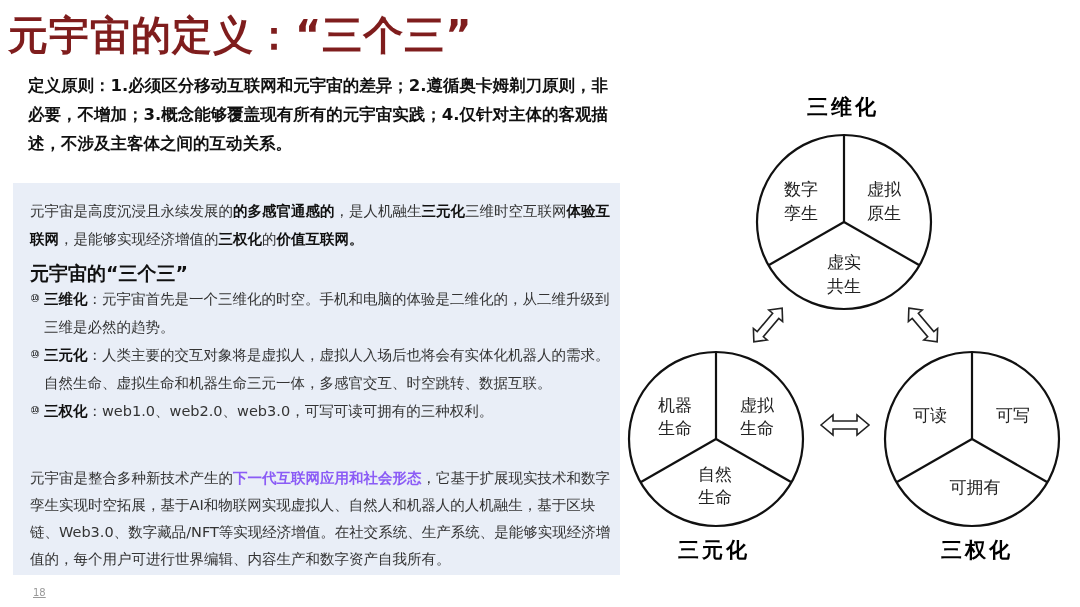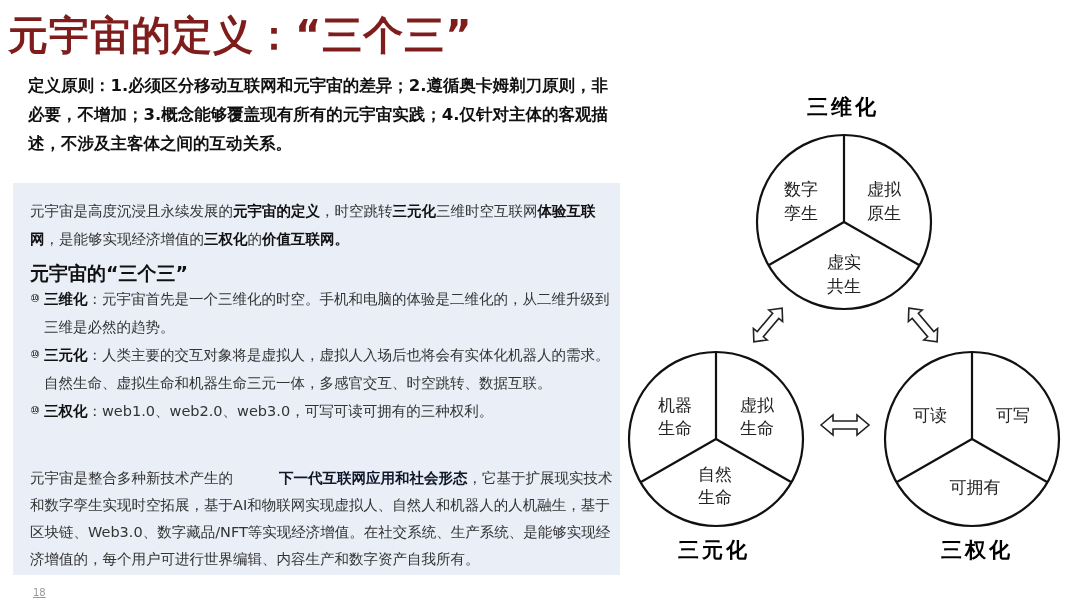--- a/index.html
+++ b/index.html
@@ -36,38 +36,38 @@
     font-size: 14.5px; line-height: 28px; color: #333;
   }
   .bullet .mark {
     position: absolute; left: 0; top: 0; font-size: 11px; color: #111;
   }
   .bullet b { color: #111; }
   .p2 {
     position: absolute; left: 30px; top: 465px; width: 585px;
     font-size: 14.5px; line-height: 27px; color: #333;
   }
-  .p2 b { color: #0f172a; margin-left: 46px; }
+  .p2 b { color: #8b5cf6; }
   .page-num {
     position: absolute; left: 33px; top: 587px; font-size: 10px; color: #999; text-decoration: underline;
   }
   svg.diagram { position: absolute; left: 620px; top: 80px; }
   .dlabel { font-family: "DejaVu Sans", sans-serif; font-size: 17px; fill: #222; text-anchor: middle; }
   .dtitle { font-family: "DejaVu Sans", sans-serif; font-size: 21px; font-weight: bold; fill: #000; text-anchor: middle; letter-spacing: 3px; }
 </style>
 </head>
 <body>
 
 <div class="title">元宇宙的定义：“三个三”</div>
 
 <div class="principles">定义原则：1.必须区分移动互联网和元宇宙的差异；2.遵循奥卡姆剃刀原则，非必要，不增加；3.概念能够覆盖现有所有的元宇宙实践；4.仅针对主体的客观描述，不涉及主客体之间的互动关系。</div>
 
 <div class="bluebox"></div>
 
-<div class="p1"><span>元宇宙是高度沉浸且永续发展的</span><b>元宇宙的定义</b><span>，时空跳转</span><b>三元化</b><span>三维时空互联网</span><b>体验互联网</b><span>，是能够实现经济增值的</span><b>三权化</b><span>的</span><b>价值互联网。</b></div>
+<div class="p1"><span>元宇宙是高度沉浸且永续发展的</span><b>的多感官通感的</b><span>，是人机融生</span><b>三元化</b><span>三维时空互联网</span><b>体验互联网</b><span>，是能够实现经济增值的</span><b>三权化</b><span>的</span><b>价值互联网。</b></div>
 
 <div class="sub-title">元宇宙的“三个三”</div>
 
 <div class="bullets">
   <div class="bullet">
     <span class="mark">⑩</span>
     <b>三维化</b><span>：元宇宙首先是一个三维化的时空。手机和电脑的体验是二维化的，从二维升级到三维是必然的趋势。</span>
   </div>
   <div class="bullet">
     <span class="mark">⑩</span>

